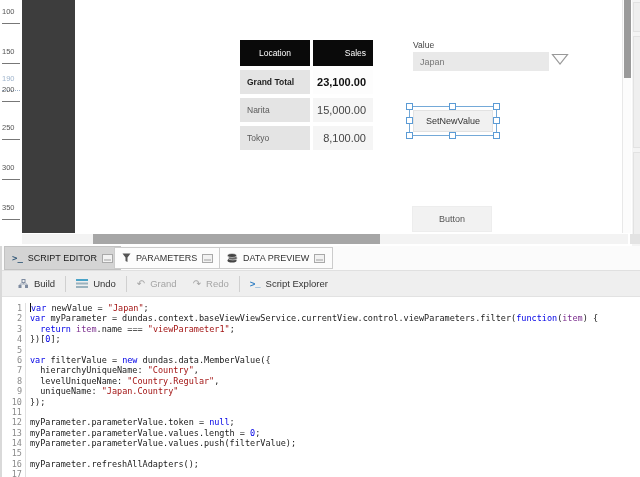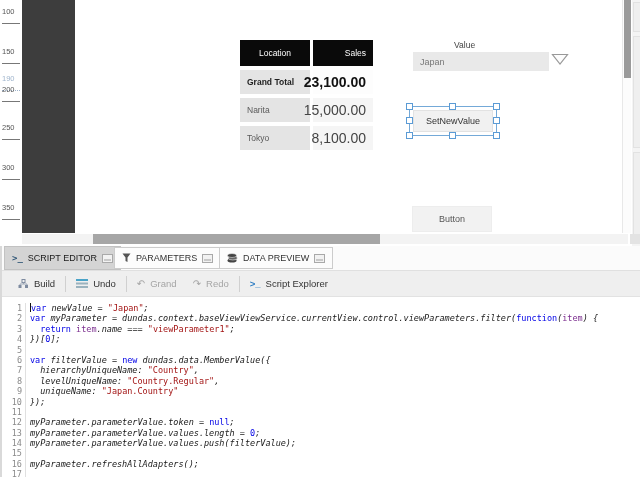--- a/index.html
+++ b/index.html
@@ -16,26 +16,26 @@
 
   
   .tbl { position:absolute; left:240px; top:40px; display:grid;
          grid-template-columns:70px 60px; column-gap:3px; row-gap:4px; }
   .tbl .hcell { background:#0a0a0a; color:#fff; font-size:8.5px; height:26px;
                 display:flex; align-items:center; justify-content:center; }
   .tbl .hcell.num { justify-content:flex-end; padding-right:7px; }
   .tbl .lcell { background:#e4e4e4; color:#5a5a5a; font-size:8.5px; height:24px;
                 display:flex; align-items:center; padding-left:7px; }
   .tbl .lcell.b { font-weight:bold; color:#222; }
-  .tbl .vcell { background:#f5f5f5; color:#444; font-size:14px; height:24px;
+  .tbl .vcell { background:#f5f5f5; color:#444; font-size:11px; height:24px;
                 display:flex; align-items:center; justify-content:flex-end; padding-right:7px; }
   .tbl .vcell.b { background:#fdfdfd; font-weight:bold; color:#111; }
 
   
-  .value-label { position:absolute; left:413px; top:40px; font-size:8.5px; color:#444;margin-left:41px; }
+  .value-label { position:absolute; left:413px; top:40px; font-size:8.5px; color:#444; }
   .combo { position:absolute; left:413px; top:52px; width:136px; height:19px; background:#e9e9e9;
            font-size:9px; color:#777; display:flex; align-items:center; padding-left:7px; }
   .combo-arrow { position:absolute; left:551px; top:53px; }
 
   
   .sel-rect { position:absolute; left:409px; top:106px; width:88px; height:30px;
               border:1px solid #74a9d8; }
   .handle { position:absolute; width:7px; height:7px; background:#fff; border:1px solid #5b9bd5; }
   .setnew-btn { position:absolute; left:413px; top:110px; width:80px; height:22px; background:#f1f1f1;
                 border:1px solid #e2e2e2; font-size:9px; color:#333;
@@ -80,21 +80,21 @@
             display:flex; overflow:hidden; padding-top:5px; }
   .gutter { width:24px; text-align:right; color:#8a8a8a; border-right:1px solid #e0e0e0;
             padding-right:3px; flex-shrink:0; }
   .codecol { padding-left:4px; white-space:pre; color:#1a1a1a; flex-grow:1; }
   .cl { height:10.4px; }
   .ln { height:10.4px; }
   .kw  { color:#0101e6; }
   .str { color:#a31515; }
   .param { color:#7b2d8e; }
   .num { color:#0101e6; }
-  .pl  { color:#1a1a1a;font-style:italic; }
+  .pl  { color:#1a1a1a; }
   .caret { display:inline-block; width:1px; height:9px; background:#111; vertical-align:-1px; }
 </style>
 </head>
 <body>
 
 <div class="canvas">
 
   <div class="ruler">
     <span class="mark" style="top:7px">100</span>
     <span class="mark" style="top:47px">150</span>

